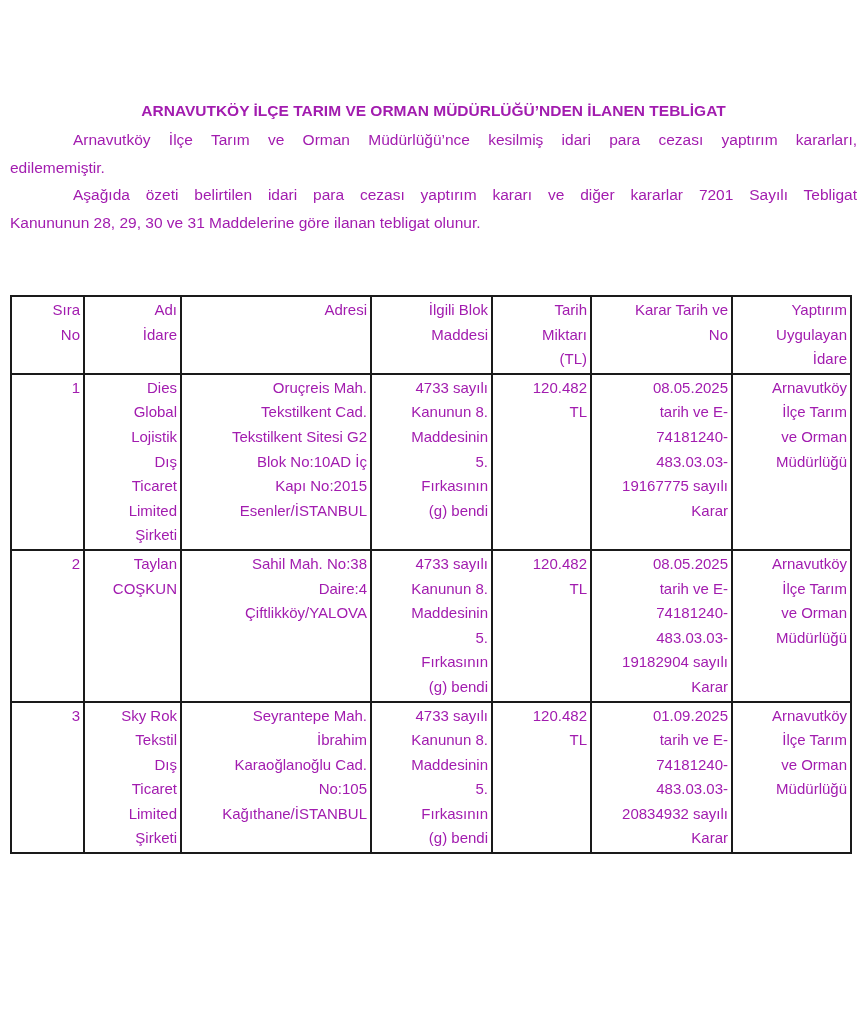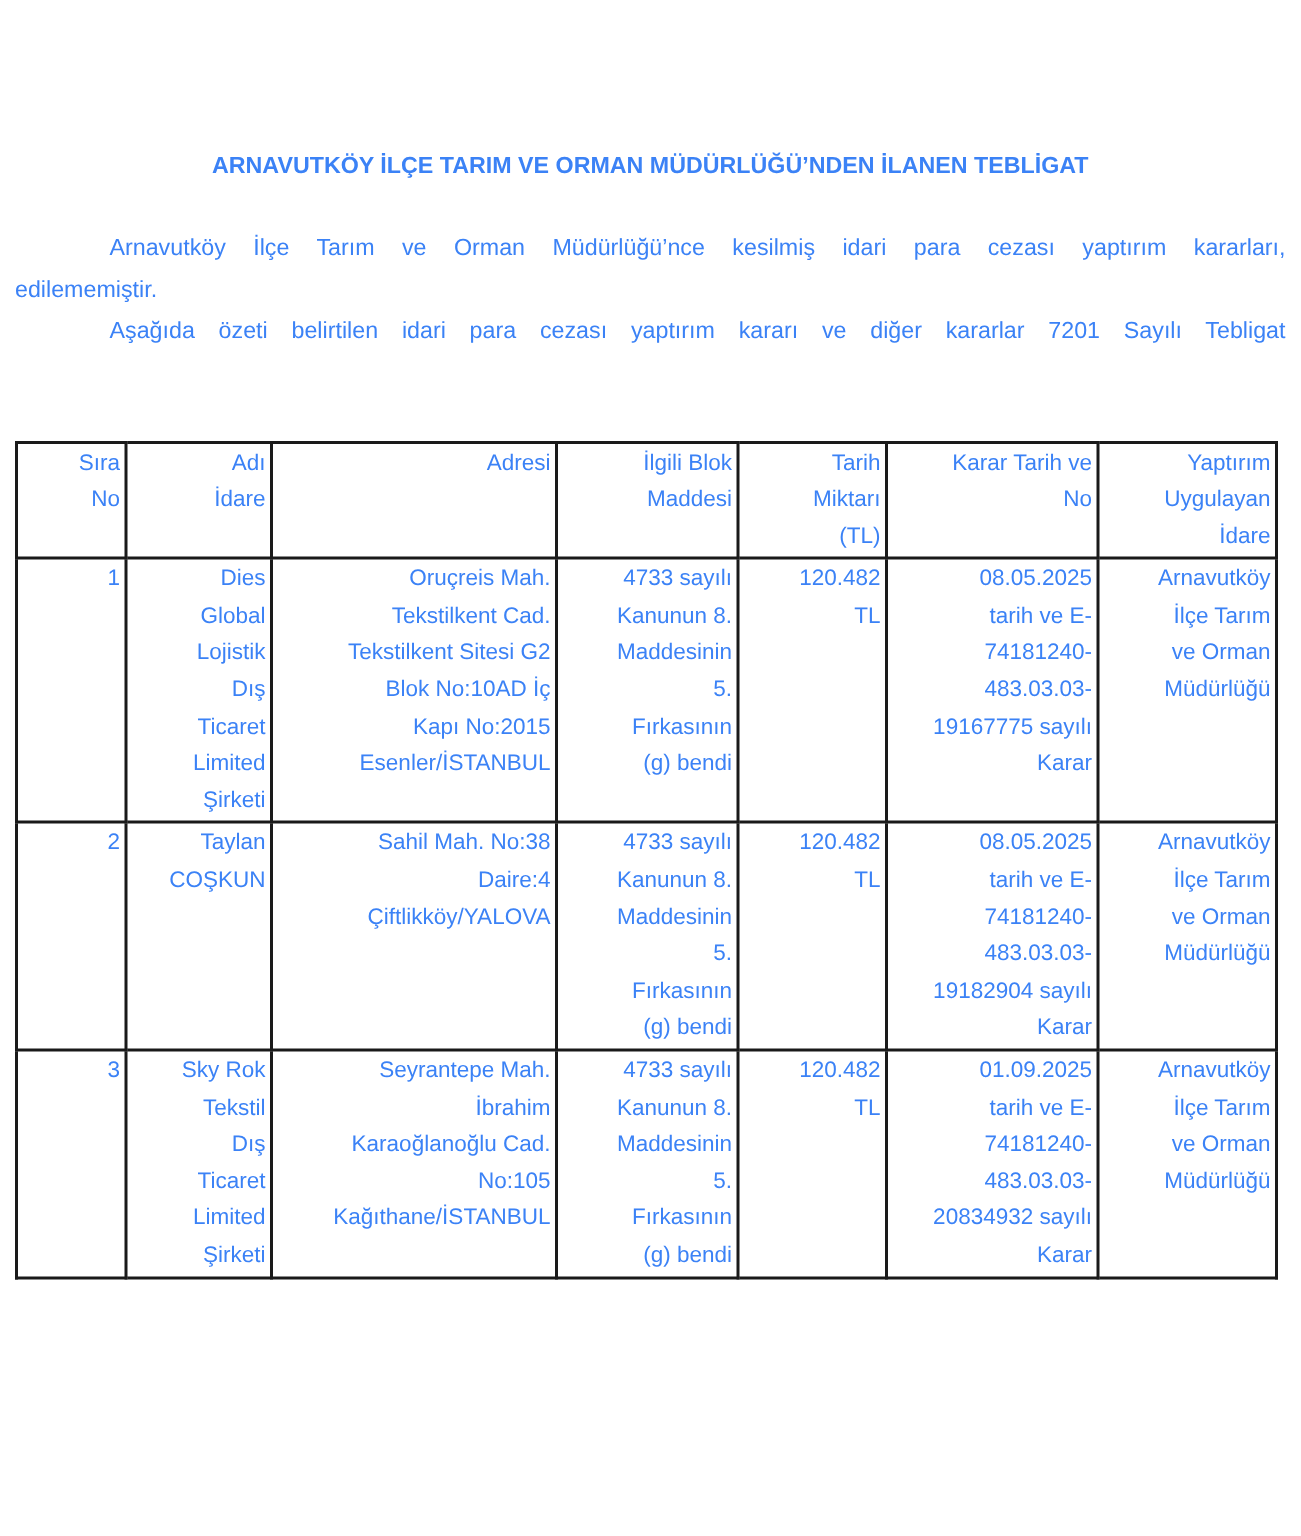--- a/index.html
+++ b/index.html
@@ -6,35 +6,35 @@
     margin: 0;
     padding: 0;
     background: #ffffff;
   }
   .page {
     position: relative;
     width: 867px;
     height: 1024px;
     background: #ffffff;
     font-family: "Liberation Sans", sans-serif;
-    color: #3b82f6;
+    color: #a21caf;
     overflow: hidden;
   }
   .doc-title {
     padding-top: 97px;
     text-align: center;
     font-weight: bold;
     font-size: 15.5px;
     line-height: 27px;
   }
   .para {
     margin: 0 10px;
     font-size: 15.5px;
   }
-  .para-1 { margin-top: 28px; }
+  .para-1 { margin-top: 2px; }
   .para-2 { }
   .line {
     line-height: 27.5px;
     text-align: justify;
     text-align-last: justify;
     white-space: normal;
   }
   .line.first { padding-left: 63px; }
   .line.last {
     text-align: right;
@@ -73,20 +73,21 @@
 
   <div class="doc-title">ARNAVUTKÖY İLÇE TARIM VE ORMAN MÜDÜRLÜĞÜ’NDEN İLANEN TEBLİGAT</div>
 
   <div class="para para-1">
     <div class="line first">Arnavutköy İlçe Tarım ve Orman Müdürlüğü’nce kesilmiş idari para cezası yaptırım kararları,</div>
     <div class="line last">edilememiştir.</div>
   </div>
 
   <div class="para para-2">
     <div class="line first">Aşağıda özeti belirtilen idari para cezası yaptırım kararı ve diğer kararlar 7201 Sayılı Tebligat</div>
+    <div class="line last">Kanununun 28, 29, 30 ve 31 Maddelerine göre ilanan tebligat olunur.</div>
   </div>
 
   <table class="notice-table">
     <colgroup>
       <col class="c1">
         <col class="c2">
         <col class="c3">
         <col class="c4">
         <col class="c5">
         <col class="c6">

